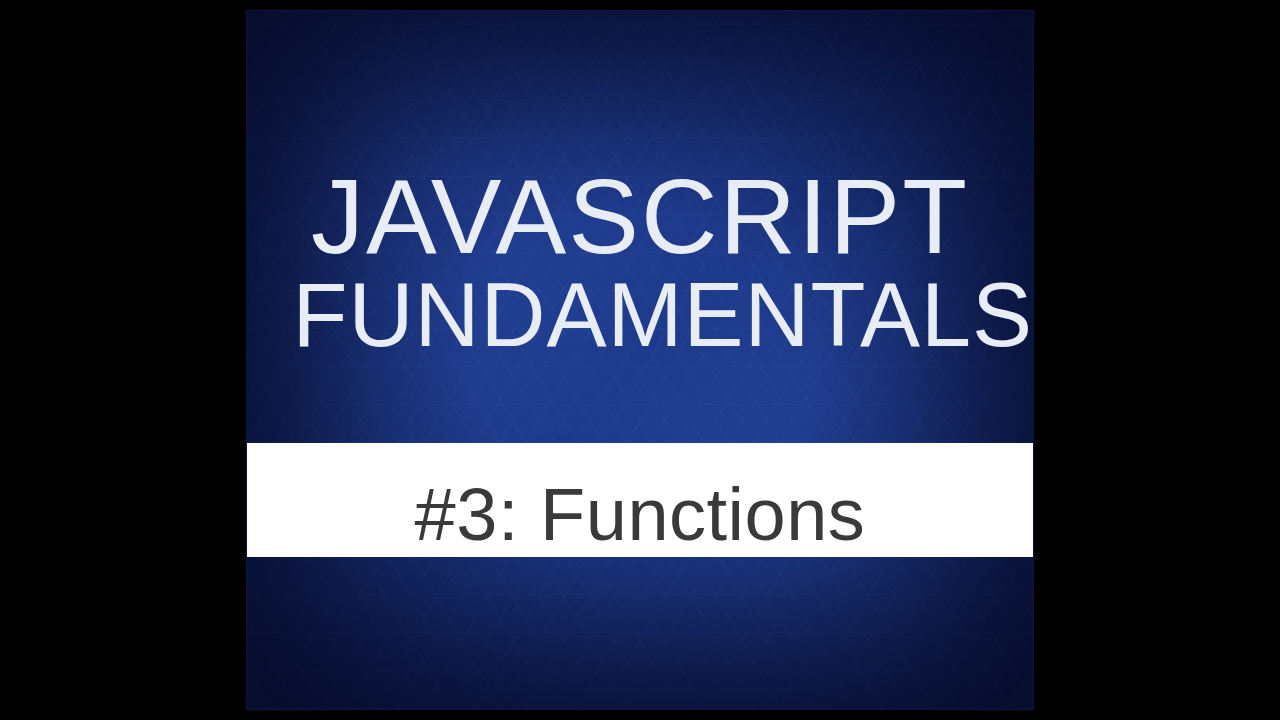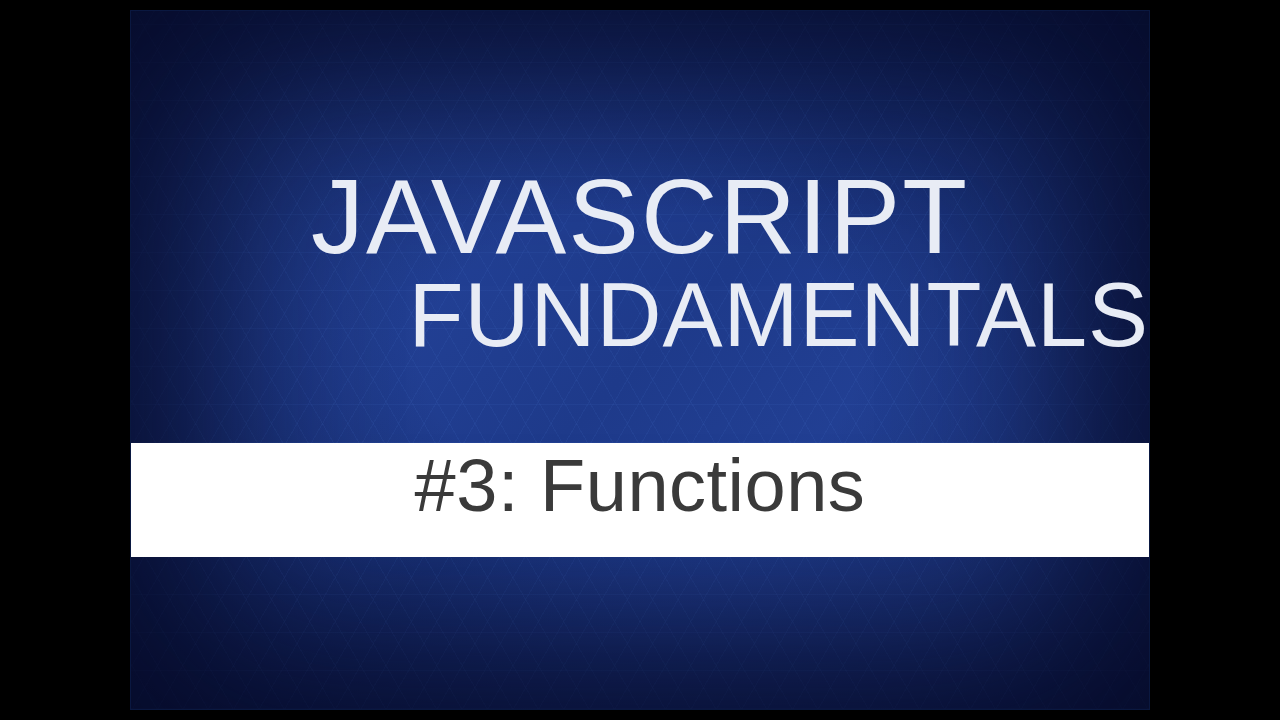--- a/index.html
+++ b/index.html
@@ -11,21 +11,21 @@
       width: 1280px;
       height: 720px;
       background: #000;
       display: flex;
       align-items: center;
       justify-content: center;
       font-family: 'Segoe UI', Arial, sans-serif;
       overflow: hidden;
     }
     .slide {
-      width: 1020px;
+      width: 788px;
       height: 700px;
       position: relative;
       background: 
         radial-gradient(ellipse at center, rgba(60,100,200,0.0) 30%, rgba(10,20,60,0.85) 100%),
         linear-gradient(135deg, #2a4ba8 0%, #1e3a8a 50%, #2a4ba8 100%);
       overflow: hidden;
       border: 1px solid #0a1840;
       padding-left: 19px;
     }
     .hex-pattern {
@@ -65,21 +65,21 @@
       text-align: right;
     }
     .subtitle-bar {
       position: absolute;
       left: 0;
       right: 0;
       top: 432px;
       height: 114px;
       background: #ffffff;
       display: flex;
-      align-items: flex-start;
+      align-items: flex-end;
       justify-content: center;
     }
     .subtitle-text {
       color: #3a3a3a;
       font-size: 74px;
       font-weight: 400;
       letter-spacing: 0.5px;
     }
   </style>
 </head>

